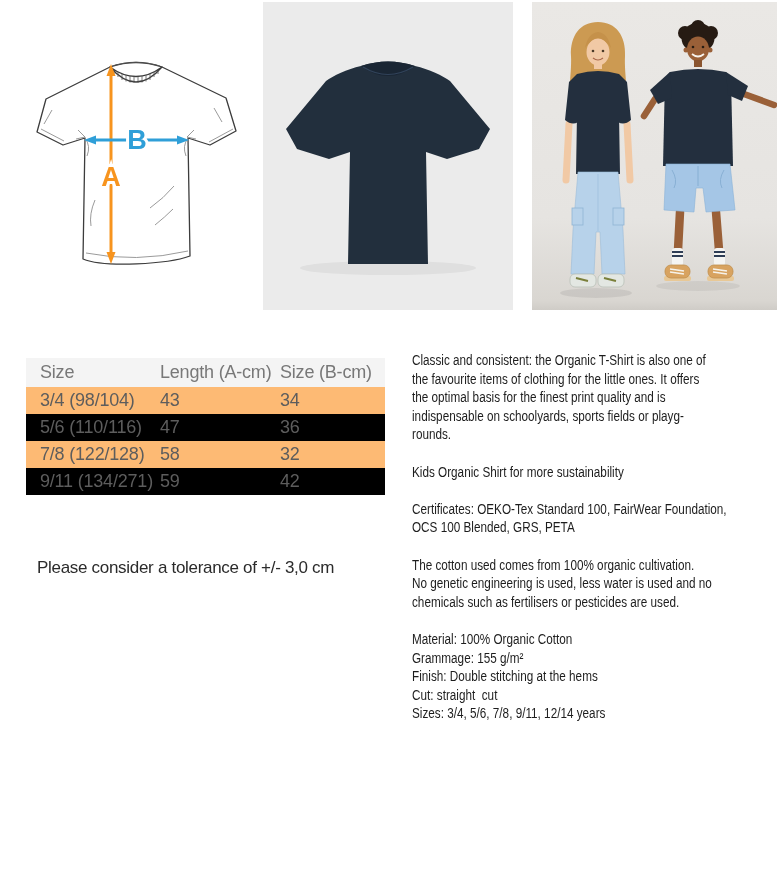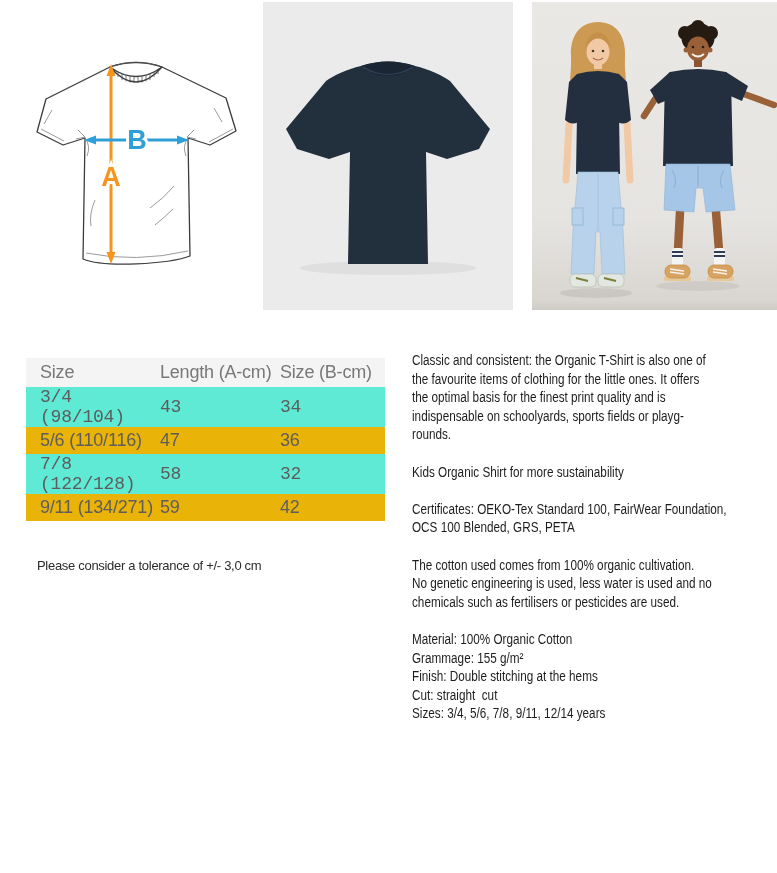--- a/index.html
+++ b/index.html
@@ -17,26 +17,26 @@
   #size-table{position:absolute;left:26px;top:358px;width:359px;
       border-collapse:collapse;table-layout:fixed;
       font-size:18px;letter-spacing:-0.2px;}
   #size-table col:nth-child(1){width:134px;}
   #size-table col:nth-child(2){width:120px;}
   #size-table col:nth-child(3){width:105px;}
   #size-table th{height:29px;background:#f4f4f4;color:#787878;
       font-weight:normal;text-align:left;vertical-align:middle;padding:0;}
   #size-table td{height:27px;color:#5d5d5d;vertical-align:middle;padding:0;}
   #size-table th:first-child,#size-table td:first-child{padding-left:14px;}
-  #size-table tr.row-light td{background:#eab308;}
-  #size-table tr.row-dark td{background:#5eead4;font-family:Liberation Mono, monospace;}
+  #size-table tr.row-light td{background:#000000;}
+  #size-table tr.row-dark td{background:#fdba74;}
 
   
   #tolerance-note{position:absolute;left:37px;top:558px;
-      font-size:13px;letter-spacing:-0.3px;color:#2b2b2b;}
+      font-size:17px;letter-spacing:-0.3px;color:#2b2b2b;}
 
   
   #description-col{position:absolute;left:412px;top:352px;width:400px;
       transform:scaleX(0.85);transform-origin:0 0;
       font-size:13.8px;line-height:18.6px;color:#1d1d1d;}
   #description-col p{margin:0 0 18.6px 0;white-space:pre-wrap;}
 
   svg{display:block;}
   .halo{paint-order:stroke;stroke:#ffffff;stroke-width:6px;
         font-weight:bold;font-size:27px;font-family:"Liberation Sans",sans-serif;}

